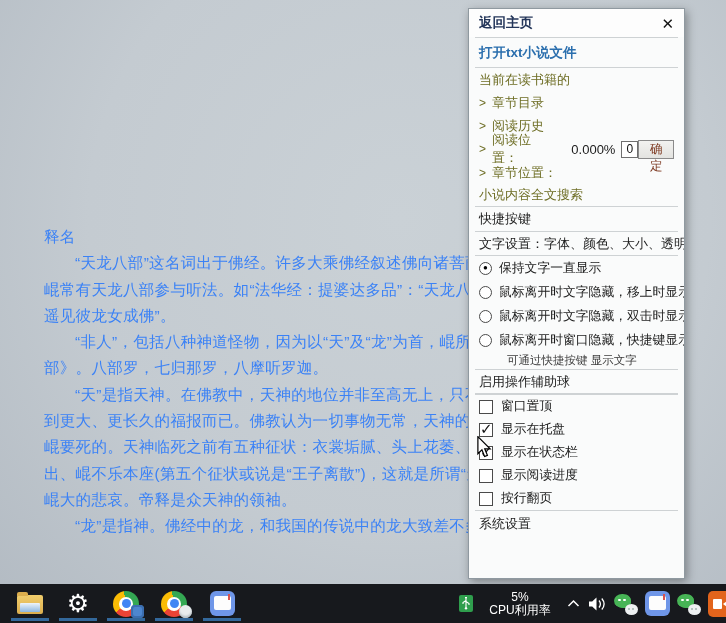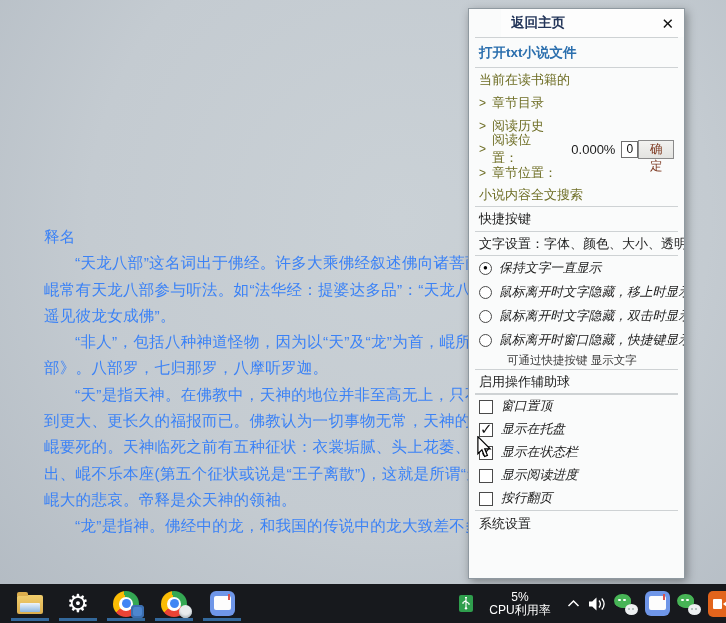--- a/index.html
+++ b/index.html
@@ -22,21 +22,21 @@
   
   .panel {
     position:absolute; left:468px; top:8px; width:217px; height:571px;
     background:#fafbfb; border:1px solid #8f99a0;
     box-shadow:2px 3px 9px rgba(0,0,0,.35);
     display:flex; flex-direction:column;
     font-size:13px; color:#1c1c1c; z-index:10; overflow:hidden;
   }
   .prow { display:flex; align-items:center; padding:0 10px; flex:none; }
   .divider { height:1px; background:#ced2d4; margin:0 6px; flex:none; }
-  .p-header { height:28px; background:#fdfdfd;margin-left:32px; }
+  .p-header { height:28px; background:#fdfdfd; }
   .p-title { color:#24365a; font-weight:bold; font-size:13.5px; }
   .p-close { margin-left:auto; font-size:15px; color:#111; cursor:default; line-height:1; }
   .p-link { height:29px; color:#2b6fae; font-weight:bold; font-size:13.5px; }
   .olive { color:#6e6e25; }
   .h23 { height:23px; } .h24 { height:24px; } .h22 { height:22px; }
   .arrow { color:#6e6e25; margin-right:6px; font-size:12px; }
   .pos-val { color:#1b1b1b; margin-left:18px; }
   .pos-input {
     width:17px; height:17px; margin-left:6px; border:1px solid #6f6f6f;
     font-size:12px; text-align:center; background:#fff; color:#111;
@@ -47,21 +47,21 @@
     color:#7e3a22; background:linear-gradient(#f2f2f0,#e3e3e0);
     border:1px solid #8a8a8a; font-family:inherit;
   }
   .radio { width:13px; height:13px; border:1px solid #4a4a4a; border-radius:50%;
     margin-right:7px; flex:none; display:flex; align-items:center; justify-content:center;
     background:#fff; font-size:8px; line-height:8px; color:#000; }
   .checkbox { width:14px; height:14px; border:1px solid #4a4a4a; margin-right:8px; flex:none;
     background:#fff; position:relative; }
   .checkbox .mark { position:absolute; left:0px; top:-4px; font-size:15px; font-weight:bold; color:#111; }
   .hint { height:17px; font-size:11.5px; color:#3c3c3c; padding-left:38px; }
-  .rlabel { white-space:nowrap; font-size:12.8px;font-style:italic; }
+  .rlabel { white-space:nowrap; font-size:12.8px; }
 
   
   .taskbar { position:absolute; left:0; bottom:0; width:726px; height:39px; background:#17191d; z-index:20; overflow:hidden; }
   .apps { position:absolute; left:6px; top:0; display:flex; }
   .app-btn { width:48px; height:39px; position:relative; display:flex; align-items:center; justify-content:center; }
   .indicator { position:absolute; bottom:2px; left:5px; right:5px; height:3px; background:#33689b; }
 
   .folder { width:26px; height:19px; position:relative; background:linear-gradient(#f0cd6d,#dcae4e); border-radius:2px; margin-top:2px; }
   .folder::before { content:""; position:absolute; top:-3px; left:0; width:11px; height:4px; background:#dcae4e; border-radius:2px 2px 0 0; }
   .folder::after { content:""; position:absolute; left:3px; right:3px; bottom:2px; height:9px; background:linear-gradient(#eef4fa,#8db8e2); border-radius:1px; }

